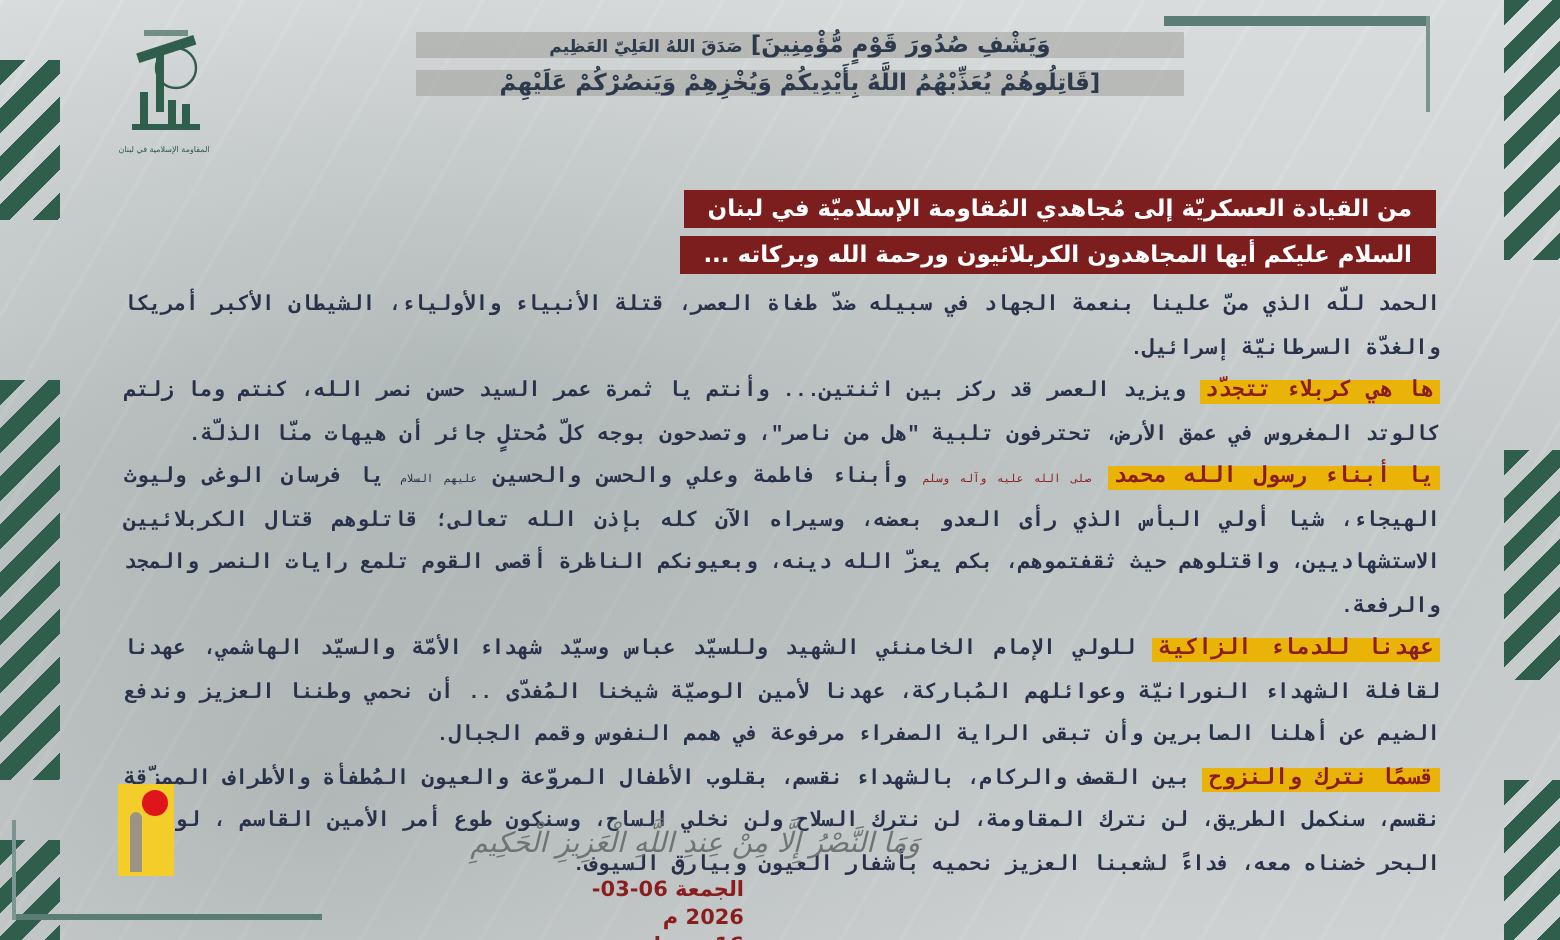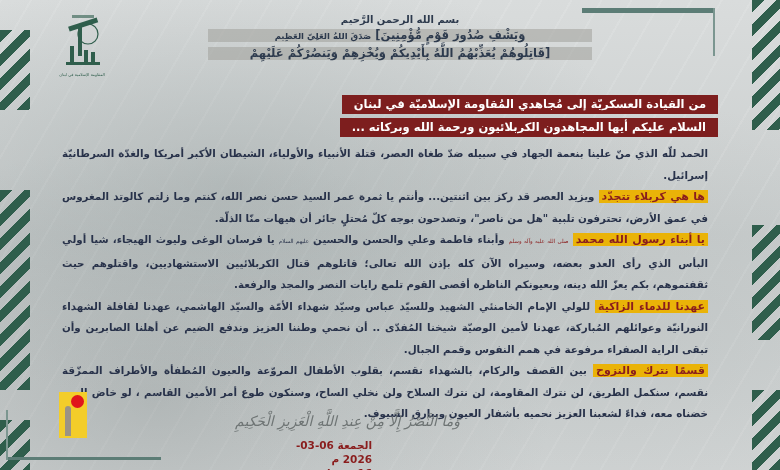--- a/index.html
+++ b/index.html
@@ -39,21 +39,21 @@
   .verse-line span{position:relative;}
   .sadaq{font-size:8.5px;}
 
   .red-bar{position:absolute;right:62px;background:#7d1e1e;color:#fff;font-weight:bold;font-size:11.5px;
     direction:rtl;padding:2px 12px;white-space:nowrap;line-height:15px;}
   .red-bar.b1{top:95px;}
   .red-bar.b2{top:118px;}
 
   .body-text{position:absolute;left:62px;top:143px;width:658px;direction:rtl;text-align:justify;
     color:#28324a;font-size:10.3px;font-weight:bold;line-height:21.5px;}
-  .body-text p{margin:0 12px 0 0;}
+  .body-text p{margin:0 0 0 0;font-family:Liberation Mono, monospace;}
   .hl{background:#eab308;color:#8a1d1d;padding:0 3px;font-size:11px;}
   .tiny{font-size:5.5px;color:#8a1d1d;font-weight:normal;}
   .tiny-dark{font-size:5.5px;color:#28324a;font-weight:normal;}
 
   .calli{position:absolute;left:290px;top:413px;width:170px;height:26px;direction:rtl;
     font-family:"DejaVu Serif",serif;font-size:14px;color:#6e7474;font-style:italic;letter-spacing:-.5px;white-space:nowrap;}
   .date{position:absolute;left:292px;top:438px;direction:rtl;color:#8a1d1d;font-weight:bold;font-size:10.5px;line-height:14px;text-align:right;width:80px;}
 </style>
 </head>
 <body>
@@ -80,21 +80,20 @@
     <rect x="12" y="34" width="4" height="18" fill="#2f5e4c"></rect>
     <rect x="26" y="38" width="4" height="14" fill="#2f5e4c"></rect>
     <rect x="33" y="40" width="4" height="12" fill="#2f5e4c"></rect>
     <rect x="8" y="50" width="34" height="3" fill="#2f5e4c"></rect>
     <rect x="14" y="3" width="22" height="3" fill="#2f5e4c" opacity=".6"></rect>
   </svg>
   <div class="caption">المقاومة الإسلامية في لبنان</div>
 </div>
 
 <div class="header">
-  <div class="basmala">بسم الله الرحمن الرَّحيم</div>
   <div class="verse-line">
     <div class="verse-band" style="left:-32px;right:-32px;"></div>
     <span>وَيَشْفِ صُدُورَ قَوْمٍ مُّؤْمِنِينَ]</span>
     <span class="sadaq">صَدَقَ اللهُ العَلِيّ العَظِيم</span>
   </div>
   <div class="verse-line">
     <div class="verse-band" style="left:-32px;right:-32px;"></div>
     <span>[قَاتِلُوهُمْ يُعَذِّبْهُمُ اللَّهُ بِأَيْدِيكُمْ وَيُخْزِهِمْ وَيَنصُرْكُمْ عَلَيْهِمْ</span>
   </div>
 </div>

